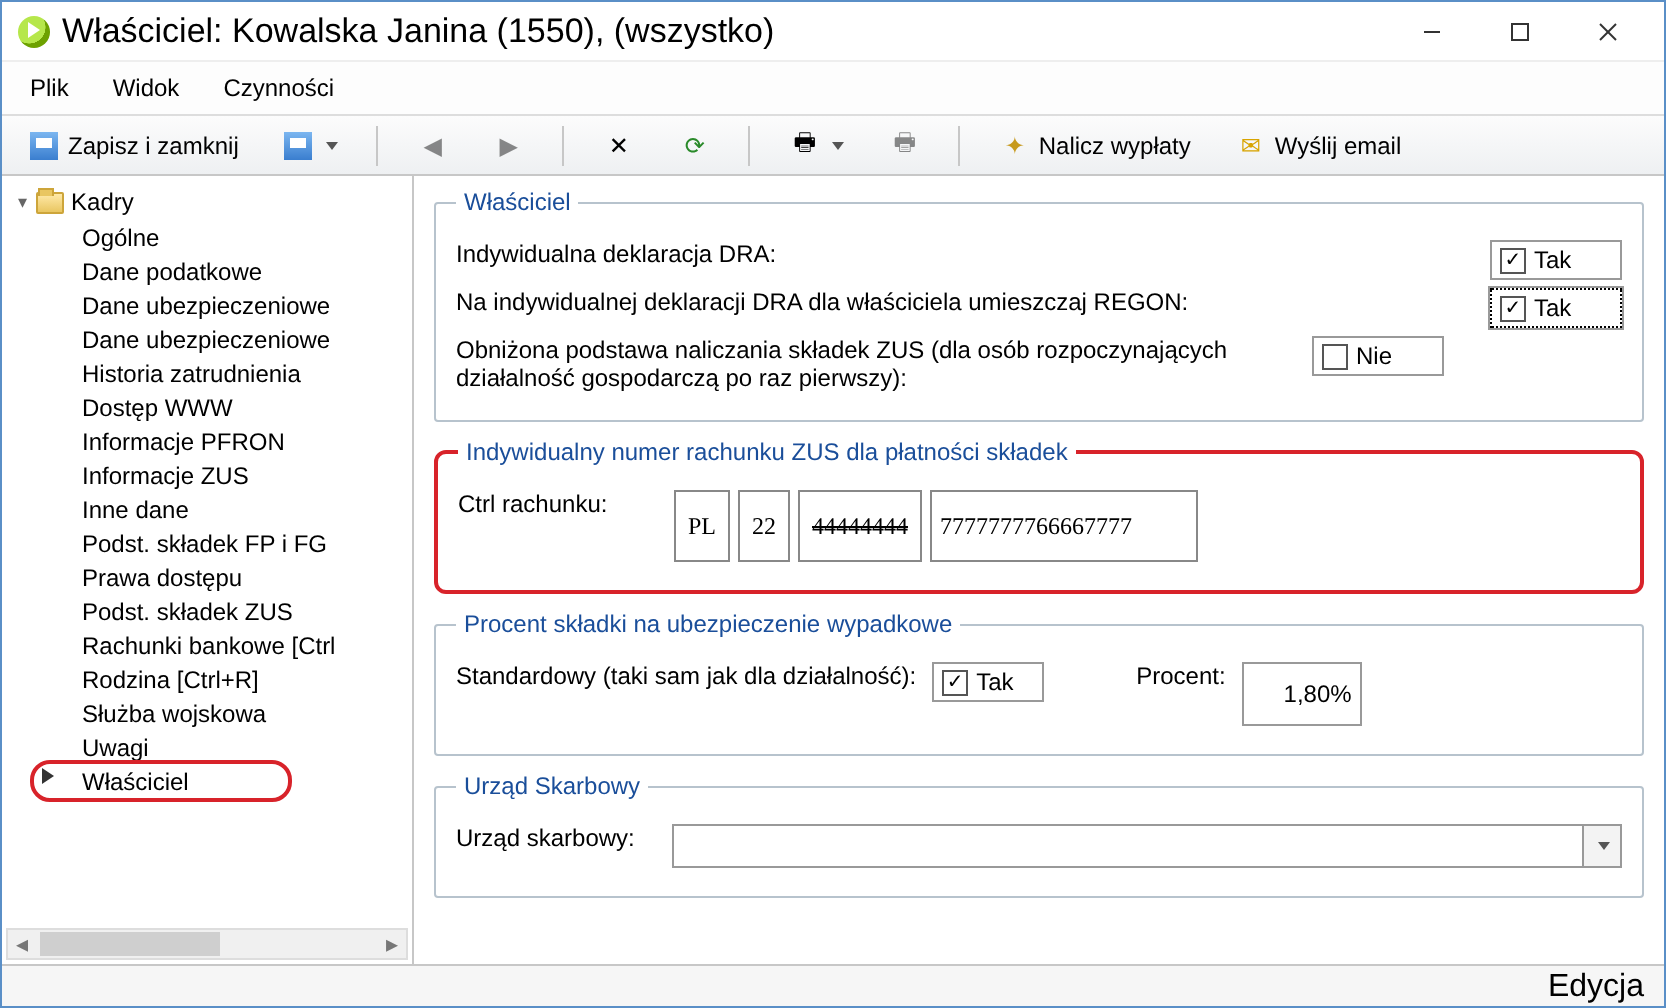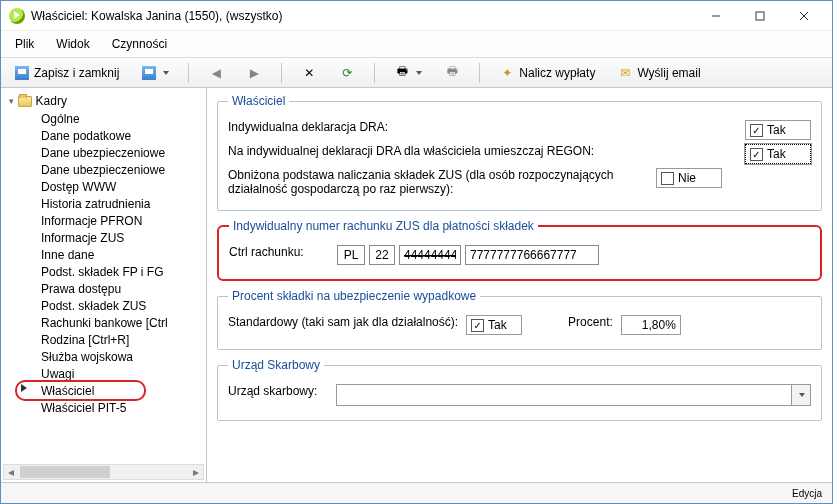--- a/index.html
+++ b/index.html
@@ -26,21 +26,21 @@
   .titlebar .app-icon {
     width: 16px; height: 16px; margin-right: 6px;
     background: radial-gradient(circle at 35% 35%, #b6e74b 0 55%, #6da100 56% 100%);
     border-radius: 50%;
     position: relative;
   }
   .titlebar .app-icon::after{
     content:""; position:absolute; left:5px; top:3px;
     border-left:6px solid #fff; border-top:4px solid transparent; border-bottom:4px solid transparent;
   }
-  .titlebar .title { flex: 0 0 auto; font-size: 12px; }
+  .titlebar .title { flex: 0 0 auto; font-size: 17px; }
   .titlebar .spacer { flex: 1; }
   .winbtn {
     width: 44px; height: 28px; display:flex; align-items:center; justify-content:center;
     color:#333;
   }
 
   
   .menubar {
     display: flex; gap: 14px;
     padding: 4px 10px;
@@ -125,32 +125,32 @@
   .row { display:flex; align-items:flex-start; margin: 4px 0; gap:8px; }
   .row .lbl { flex: 1; }
   .checkcell {
     width: 66px; display:flex; align-items:center; gap:4px;
     border:1px solid #999; background:#fff; padding:1px 4px; height:20px;
   }
   .checkcell.sel { border:1px dotted #000; outline:1px solid #999; }
   .chk { width:13px;height:13px;border:1px solid #555;display:inline-flex;align-items:center;justify-content:center;font-size:10px;background:#fff;}
   .numbox { width:66px; height:20px; border:1px solid #999; text-align:right; padding:0 4px; background:#fff;}
   .acct-group { display:flex; gap:4px; align-items:center;}
-  .acct-group input { height:20px; border:1px solid #888; padding:0 4px; font-size:12px; text-align:center; background:#fff;}
+  .acct-group input { height:36px; border:1px solid #888; padding:0 4px; font-size:12px; text-align:center; background:#fff;font-family:Liberation Serif, serif;}
   .strike { text-decoration: line-through; }
-  .pct { width:60px;height:20px;border:1px solid #999;text-align:right;padding:0 4px;background:#fff;display:inline-flex;align-items:center;justify-content:flex-end;}
+  .pct { width:60px;height:32px;border:1px solid #999;text-align:right;padding:0 4px;background:#fff;display:inline-flex;align-items:center;justify-content:flex-end;}
   .combo { flex:1; display:flex; }
   .combo input { flex:1; height:22px; border:1px solid #999; border-right:none; padding:0 4px; background:#fff;}
   .combo .cb-btn{ width:20px;height:22px;border:1px solid #999;background:#f3f3f3;display:flex;align-items:center;justify-content:center;}
 
   
   .statusbar {
     height: 22px; border-top:1px solid #c7c7c7; background:#f6f6f6;
     display:flex; align-items:center; justify-content:flex-end; padding: 0 10px;
-    font-size:10px;
+    font-size:16px;
   }
 </style>
 </head>
 <body>
 
 <div class="titlebar">
   <span class="app-icon"></span>
   <span class="title">Właściciel: Kowalska Janina (1550), (wszystko)</span>
   <span class="spacer"></span>
   <div class="winbtn">
@@ -229,34 +229,33 @@
     <div class="tree-root">
       <span style="font-size:9px;color:#666">▾</span>
       <span class="folder-icon"></span>
       <span>Kadry</span>
     </div>
     <ul class="tree-list" id="tree-list">
         <li>Ogólne</li>
         <li>Dane podatkowe</li>
         <li>Dane ubezpieczeniowe</li>
         <li>Dane ubezpieczeniowe</li>
+        <li>Historia zatrudnienia</li>
         <li>Dostęp WWW</li>
-        <li>Historia zatrudnienia</li>
         <li>Informacje PFRON</li>
         <li>Informacje ZUS</li>
         <li>Inne dane</li>
         <li>Podst. składek FP i FG</li>
         <li>Prawa dostępu</li>
         <li>Podst. składek ZUS</li>
         <li>Rachunki bankowe [Ctrl</li>
         <li>Rodzina [Ctrl+R]</li>
         <li>Służba wojskowa</li>
         <li>Uwagi</li>
         <li data-selected="true">Właściciel<span class="sel-arrow"></span></li>
-        <li>Właściciel PIT-5</li>
       </ul>
     <div class="tree-hscroll">
       <span class="arL">◂</span>
       <span class="thumb"></span>
       <span class="arR">▸</span>
     </div>
   </div>
 
   <div class="form-pane">
 

